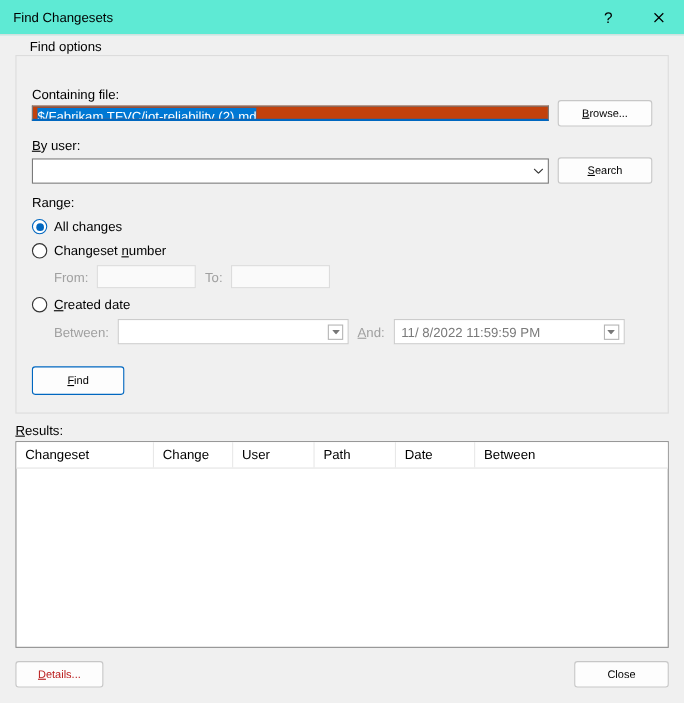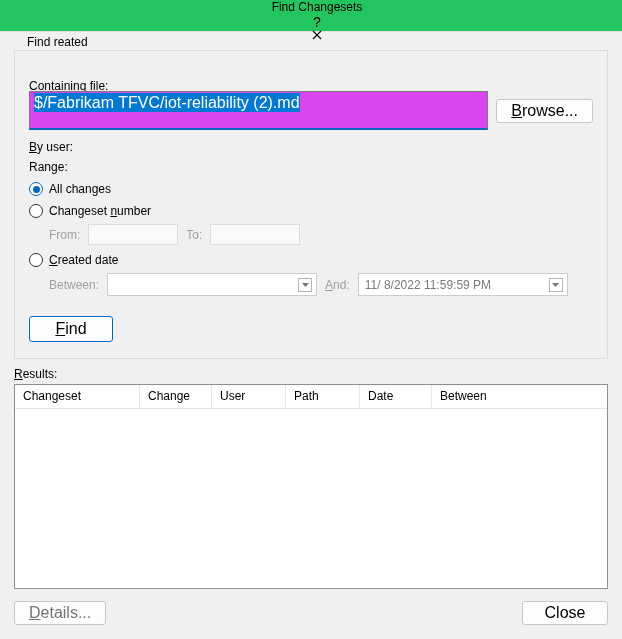--- a/index.html
+++ b/index.html
@@ -10,23 +10,22 @@
       width: 622px;
       height: 639px;
       overflow: hidden;
       color: #000;
     }
     .titlebar {
       height: 32px;
       display: flex;
       align-items: center;
       padding-left: 12px;
-      background: #22c55e;
+      background: #5eead4;
       border-bottom: 1px solid #e0e0e0;
-      flex-direction: column;
     }
     .titlebar-title { flex: 1; font-size: 12px; }
     .titlebar-btn {
       width: 46px; height: 32px; display: flex; align-items: center; justify-content: center;
       font-family: "Segoe UI", sans-serif;
     }
     .help-btn { font-size: 14px; }
     .close-btn svg { width: 10px; height: 10px; }
     .body {
       padding: 10px 14px 14px 14px;
@@ -47,41 +46,41 @@
       background: #f0f0f0;
       display: inline-block;
       padding: 0 4px;
       height: 0;
     }
     .group-label span { position: relative; top: -8px; }
     .field-label { margin-bottom: 4px; display: block; }
     .row { display: flex; align-items: center; gap: 8px; margin-bottom: 10px; }
     .row-file { margin-top: -6px; }
     .input-wrap {
-      flex: 1; height: 39px; border: 1px solid #7a7a7a; border-bottom: 2px solid #0067c0;
-      background: #d946ef; padding: 2px 4px; font-size: 16px; overflow: hidden; white-space: nowrap;
+      flex: 1; height: 14px; border: 1px solid #7a7a7a; border-bottom: 2px solid #0067c0;
+      background: #c2410c; padding: 2px 4px; font-size: 12px; overflow: hidden; white-space: nowrap;
     }
     .sel { background: #0078d4; color: #fff; padding: 1px 0; }
     .btn {
       height: 24px;
       border: 1px solid #c7c7c7;
       background: #fdfdfd;
       border-radius: 3px;
       padding: 0 14px;
-      font-size: 16px;
+      font-size: 10px;
       font-family: inherit;
       min-width: 80px;
     }
     .btn.big { min-width: 86px; }
     .btn.primary {
       border: 1.5px solid #0067c0;
       height: 26px;
       min-width: 84px;
     }
-    .btn.disabled { color: #737373; }
+    .btn.disabled { color: #b91c1c; }
     .combo {
       flex: 1;
       height: 23px;
       border: 1px solid #7a7a7a;
       background: #fff;
       display: flex;
       align-items: center;
     }
     .combo-arrow {
       width: 18px; height: 100%; display: flex; align-items: center; justify-content: center;
@@ -142,29 +141,40 @@
   <div class="titlebar-btn close-btn">
     <svg viewBox="0 0 10 10">
         <path d="M1 1 L9 9 M9 1 L1 9" stroke="#000" stroke-width="1.1" fill="none"></path>
       </svg>
   </div>
 </div>
 
 <div class="body">
 
   <div class="group">
-    <div class="group-label"><span>Find reated</span></div>
+    <div class="group-label"><span>Find options</span></div>
 
     <label class="field-label">Containing file:</label>
     <div class="row row-file">
       <div class="input-wrap"><span class="sel">$/Fabrikam TFVC/iot-reliability (2).md</span></div>
       <button class="btn big"><span class="u">B</span><span>rowse...</span></button>
     </div>
 
     <label class="field-label"><span class="u">B</span>y user:</label>
+    <div class="row">
+      <div class="combo">
+        <span></span>
+        <div class="combo-arrow">
+          <svg viewBox="0 0 9 5">
+              <path d="M0.5 0.5 L4.5 4.5 L8.5 0.5" stroke="#333" fill="none" stroke-width="1"></path>
+            </svg>
+        </div>
+      </div>
+      <button class="btn big"><span class="u">S</span>earch</button>
+    </div>
 
     <div class="range-block">
       <label class="field-label">Ran<span class="u">g</span>e:</label>
 
       <div class="radio-row">
         <span class="radio checked"></span>
         <span>All changes</span>
       </div>
 
       <div class="radio-row">

